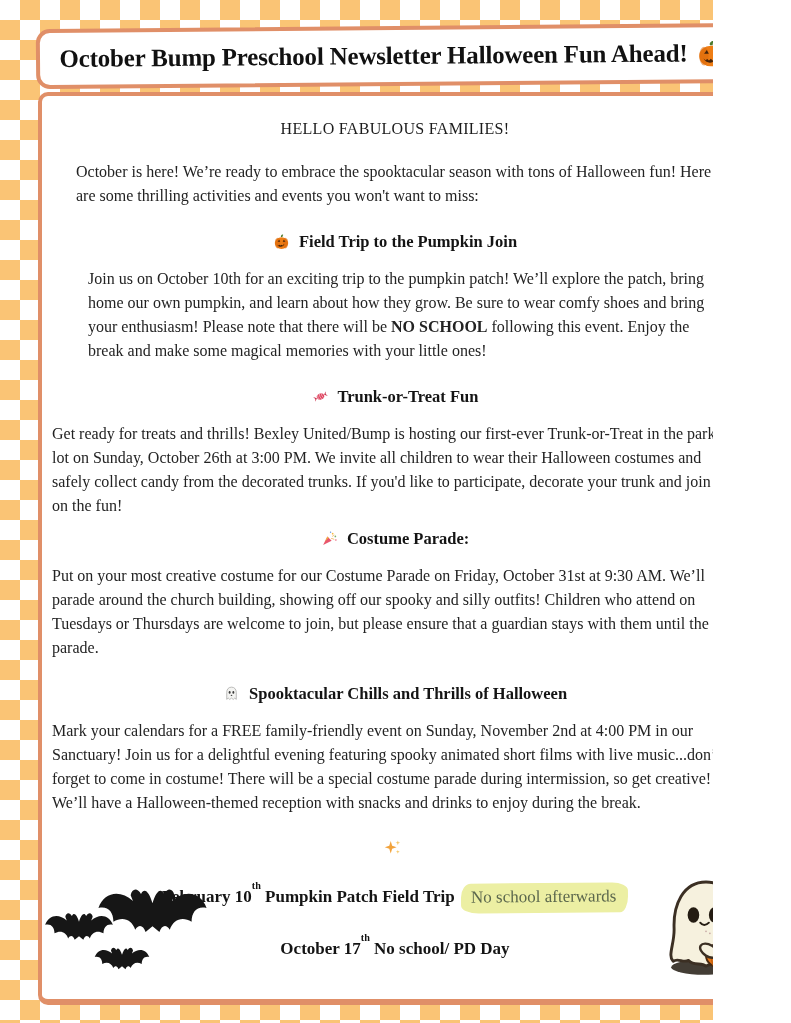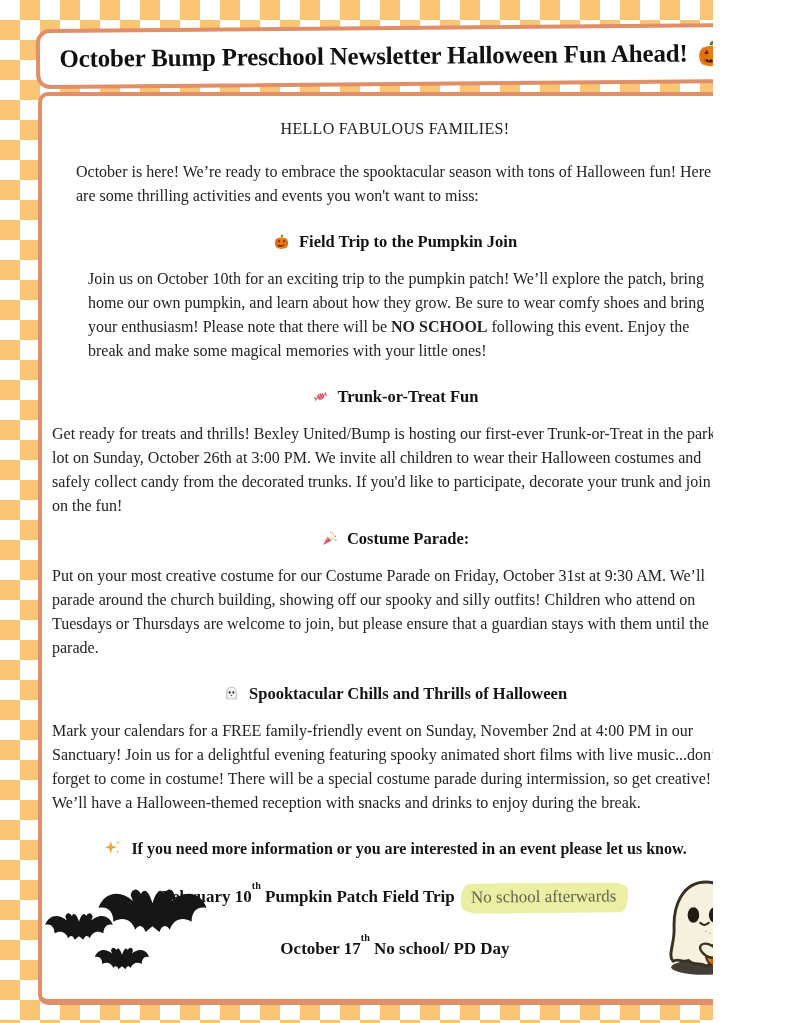--- a/index.html
+++ b/index.html
@@ -154,21 +154,20 @@
     <p class="para">Mark your calendars for a FREE family-friendly event on Sunday, November 2nd at 4:00 PM in our Sanctuary! Join us for a delightful evening featuring spooky animated short films with live music...don’t forget to come in costume! There will be a special costume parade during intermission, so get creative! We’ll have a Halloween-themed reception with snacks and drinks to enjoy during the break.</p>
 
     <p class="info">
       <span class="icon">
         <svg viewBox="0 0 32 32">
           <path d="M13 5 L15.4 13 L23 15.5 L15.4 18 L13 26 L10.6 18 L3 15.5 L10.6 13 Z" fill="#f2a33c"></path>
           <path d="M25 4 L26 7 L29 8 L26 9 L25 12 L24 9 L21 8 L24 7 Z" fill="#f6c35c"></path>
           <path d="M25 20 L25.8 22.4 L28.2 23.2 L25.8 24 L25 26.4 L24.2 24 L21.8 23.2 L24.2 22.4 Z" fill="#f6c35c"></path>
         </svg>
       </span>
-      <span>If you need more information or you are interested in an event please let us know.</span>
     </p>
 
 
 
     <p class="date"><span>February 10</span><sup>th</sup><span> Pumpkin Patch Field Trip </span><mark class="hl">No school afterwards</mark></p>
 
     <p class="date"><span>October 17</span><sup>th</sup><span> No school/ PD Day</span></p>
 
   </main>
 

